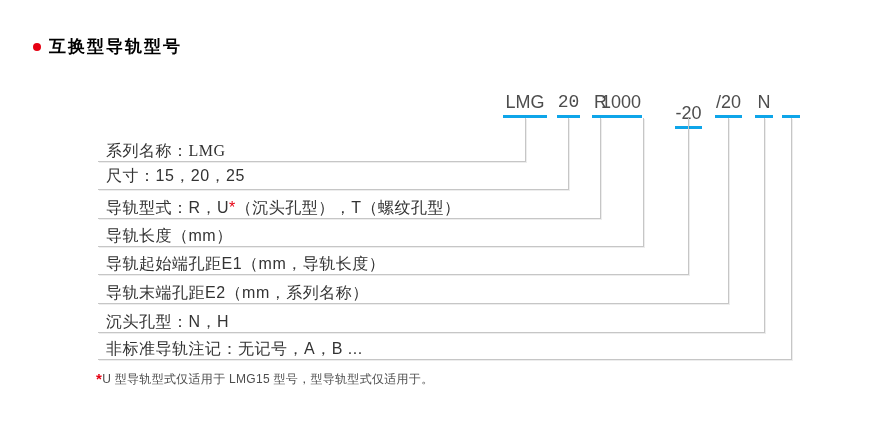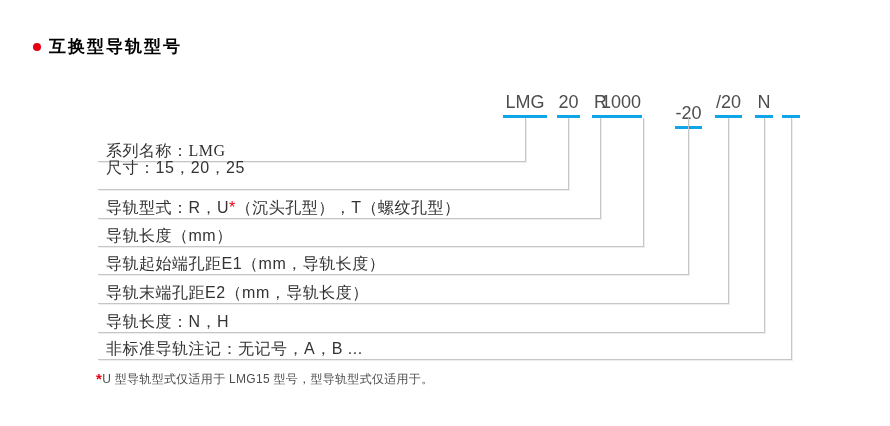--- a/index.html
+++ b/index.html
@@ -34,57 +34,57 @@
 <body>
 
 <div class="canvas">
 
   <div class="section-title">
     <span class="bullet"></span>
     <span class="title-text">互换型导轨型号</span>
   </div>
 
   <div class="code-seg" style="left:503px;width:44px;">LMG</div>
-  <div class="code-seg" style="left:557px;width:23px;">20</div>
+  <div class="code-seg" style="left:557px;width:23px;font-family:Liberation Mono, monospace;">20</div>
   <div class="code-seg" style="left:592px;width:17px;">R</div>
   <div class="code-seg" style="left:600px;width:42px;">1000</div>
   <div class="code-seg" style="left:675px;width:27px;margin-top:11px;">-20</div>
   <div class="code-seg" style="left:715px;width:27px;">/20</div>
   <div class="code-seg" style="left:755px;width:18px;">N</div>
   <div class="code-seg" style="left:782px;width:18px;"></div>
 
   <div class="connector" style="width:427px;height:43px;"></div>
   <div class="connector" style="width:470px;height:71px;"></div>
   <div class="connector" style="width:502px;height:100px;"></div>
   <div class="connector" style="width:545px;height:128px;"></div>
   <div class="connector" style="width:590px;height:156px;"></div>
   <div class="connector" style="width:630px;height:185px;"></div>
   <div class="connector" style="width:666px;height:214px;"></div>
   <div class="connector" style="width:693px;height:241px;"></div>
 
   <div class="row-label" style="top:141px;font-family:Liberation Serif, serif;">
     <span>系列名称：LMG</span><span class="star"></span><span></span>
   </div>
-  <div class="row-label" style="top:158px;">
+  <div class="row-label" style="top:166px;">
     <span>尺寸：15，20，25</span><span class="star"></span><span></span>
   </div>
   <div class="row-label" style="top:226px;">
     <span>导轨长度（mm）</span><span class="star"></span><span></span>
   </div>
   <div class="row-label" style="top:198px;">
     <span>导轨型式：R，U</span><span class="star">*</span><span>（沉头孔型），T（螺纹孔型）</span>
   </div>
   <div class="row-label" style="top:254px;">
     <span>导轨起始端孔距E1（mm，导轨长度）</span><span class="star"></span><span></span>
   </div>
   <div class="row-label" style="top:283px;">
-    <span>导轨末端孔距E2（mm，导轨长度）</span><span class="star"></span><span></span>
+    <span>导轨末端孔距E2（mm，系列名称）</span><span class="star"></span><span></span>
   </div>
   <div class="row-label" style="top:312px;">
-    <span>导轨长度：N，H</span><span class="star"></span><span></span>
+    <span>沉头孔型：N，H</span><span class="star"></span><span></span>
   </div>
   <div class="row-label" style="top:339px;">
     <span>非标准导轨注记：无记号，A，B ...</span><span class="star"></span><span></span>
   </div>
 
   <div class="footnote">
     <span class="star">*</span><span>U 型导轨型式仅适用于 LMG15 型号，型导轨型式仅适用于。</span>
   </div>
 
 </div>

